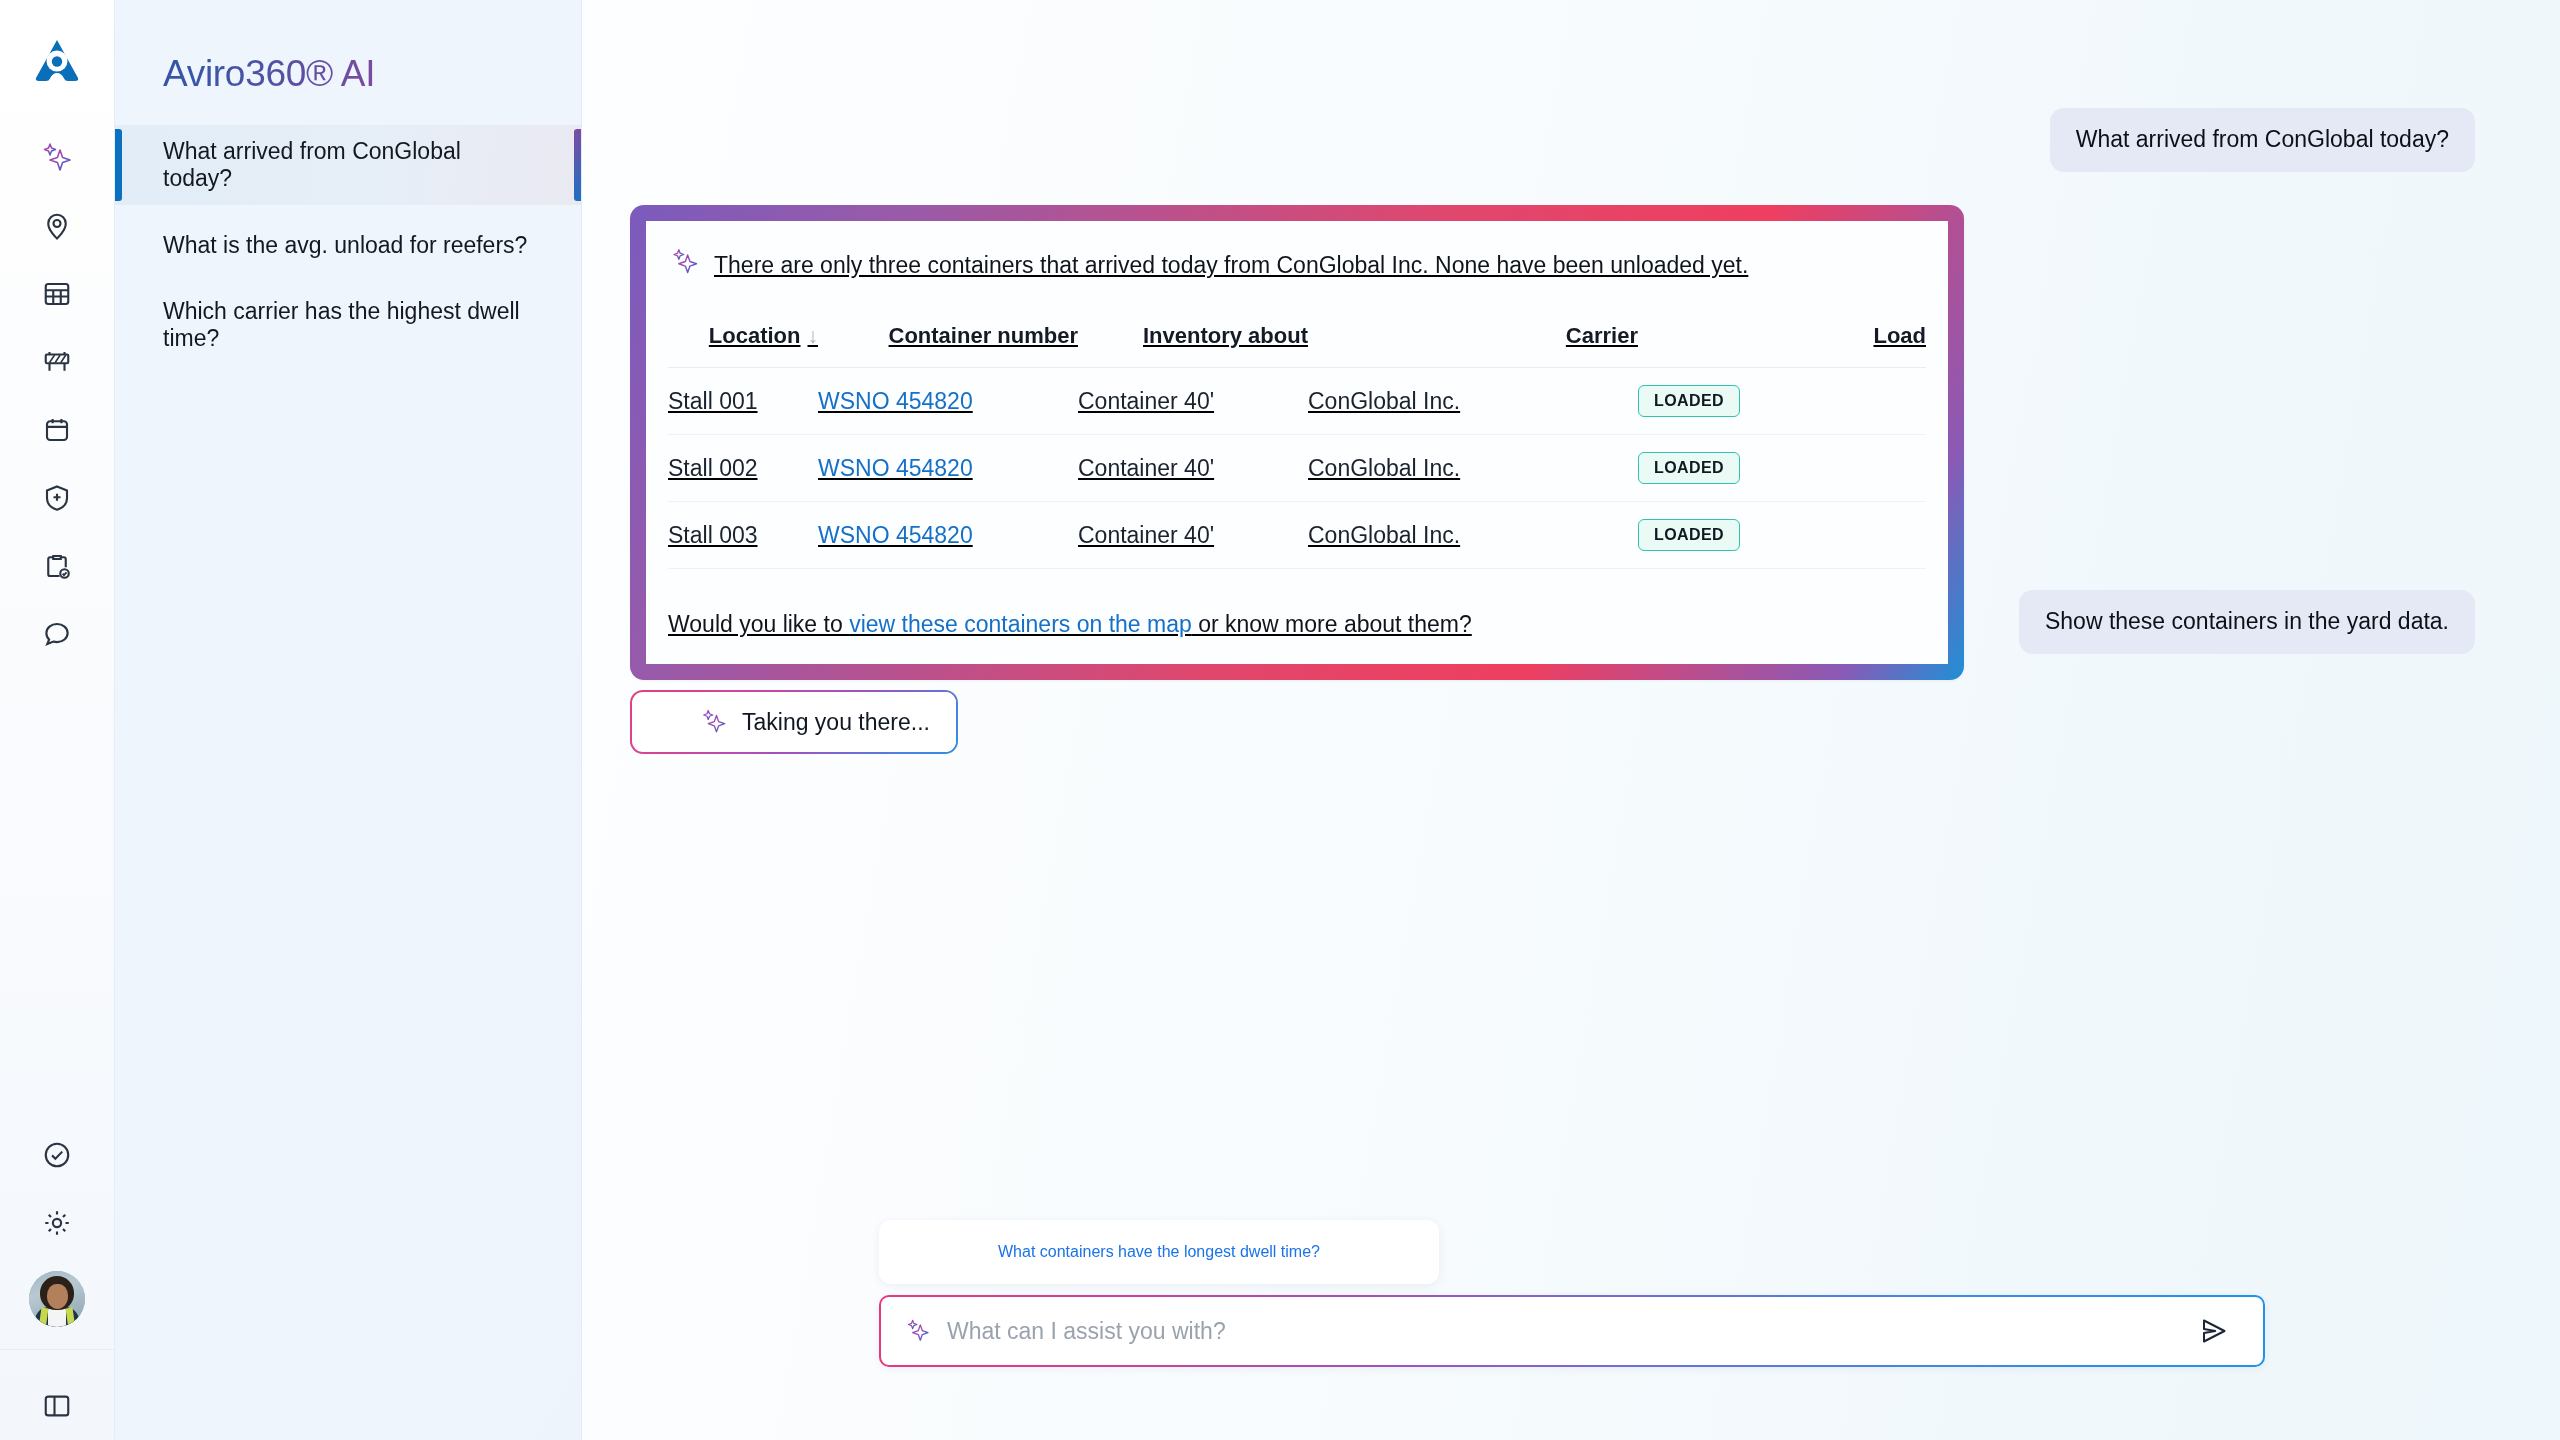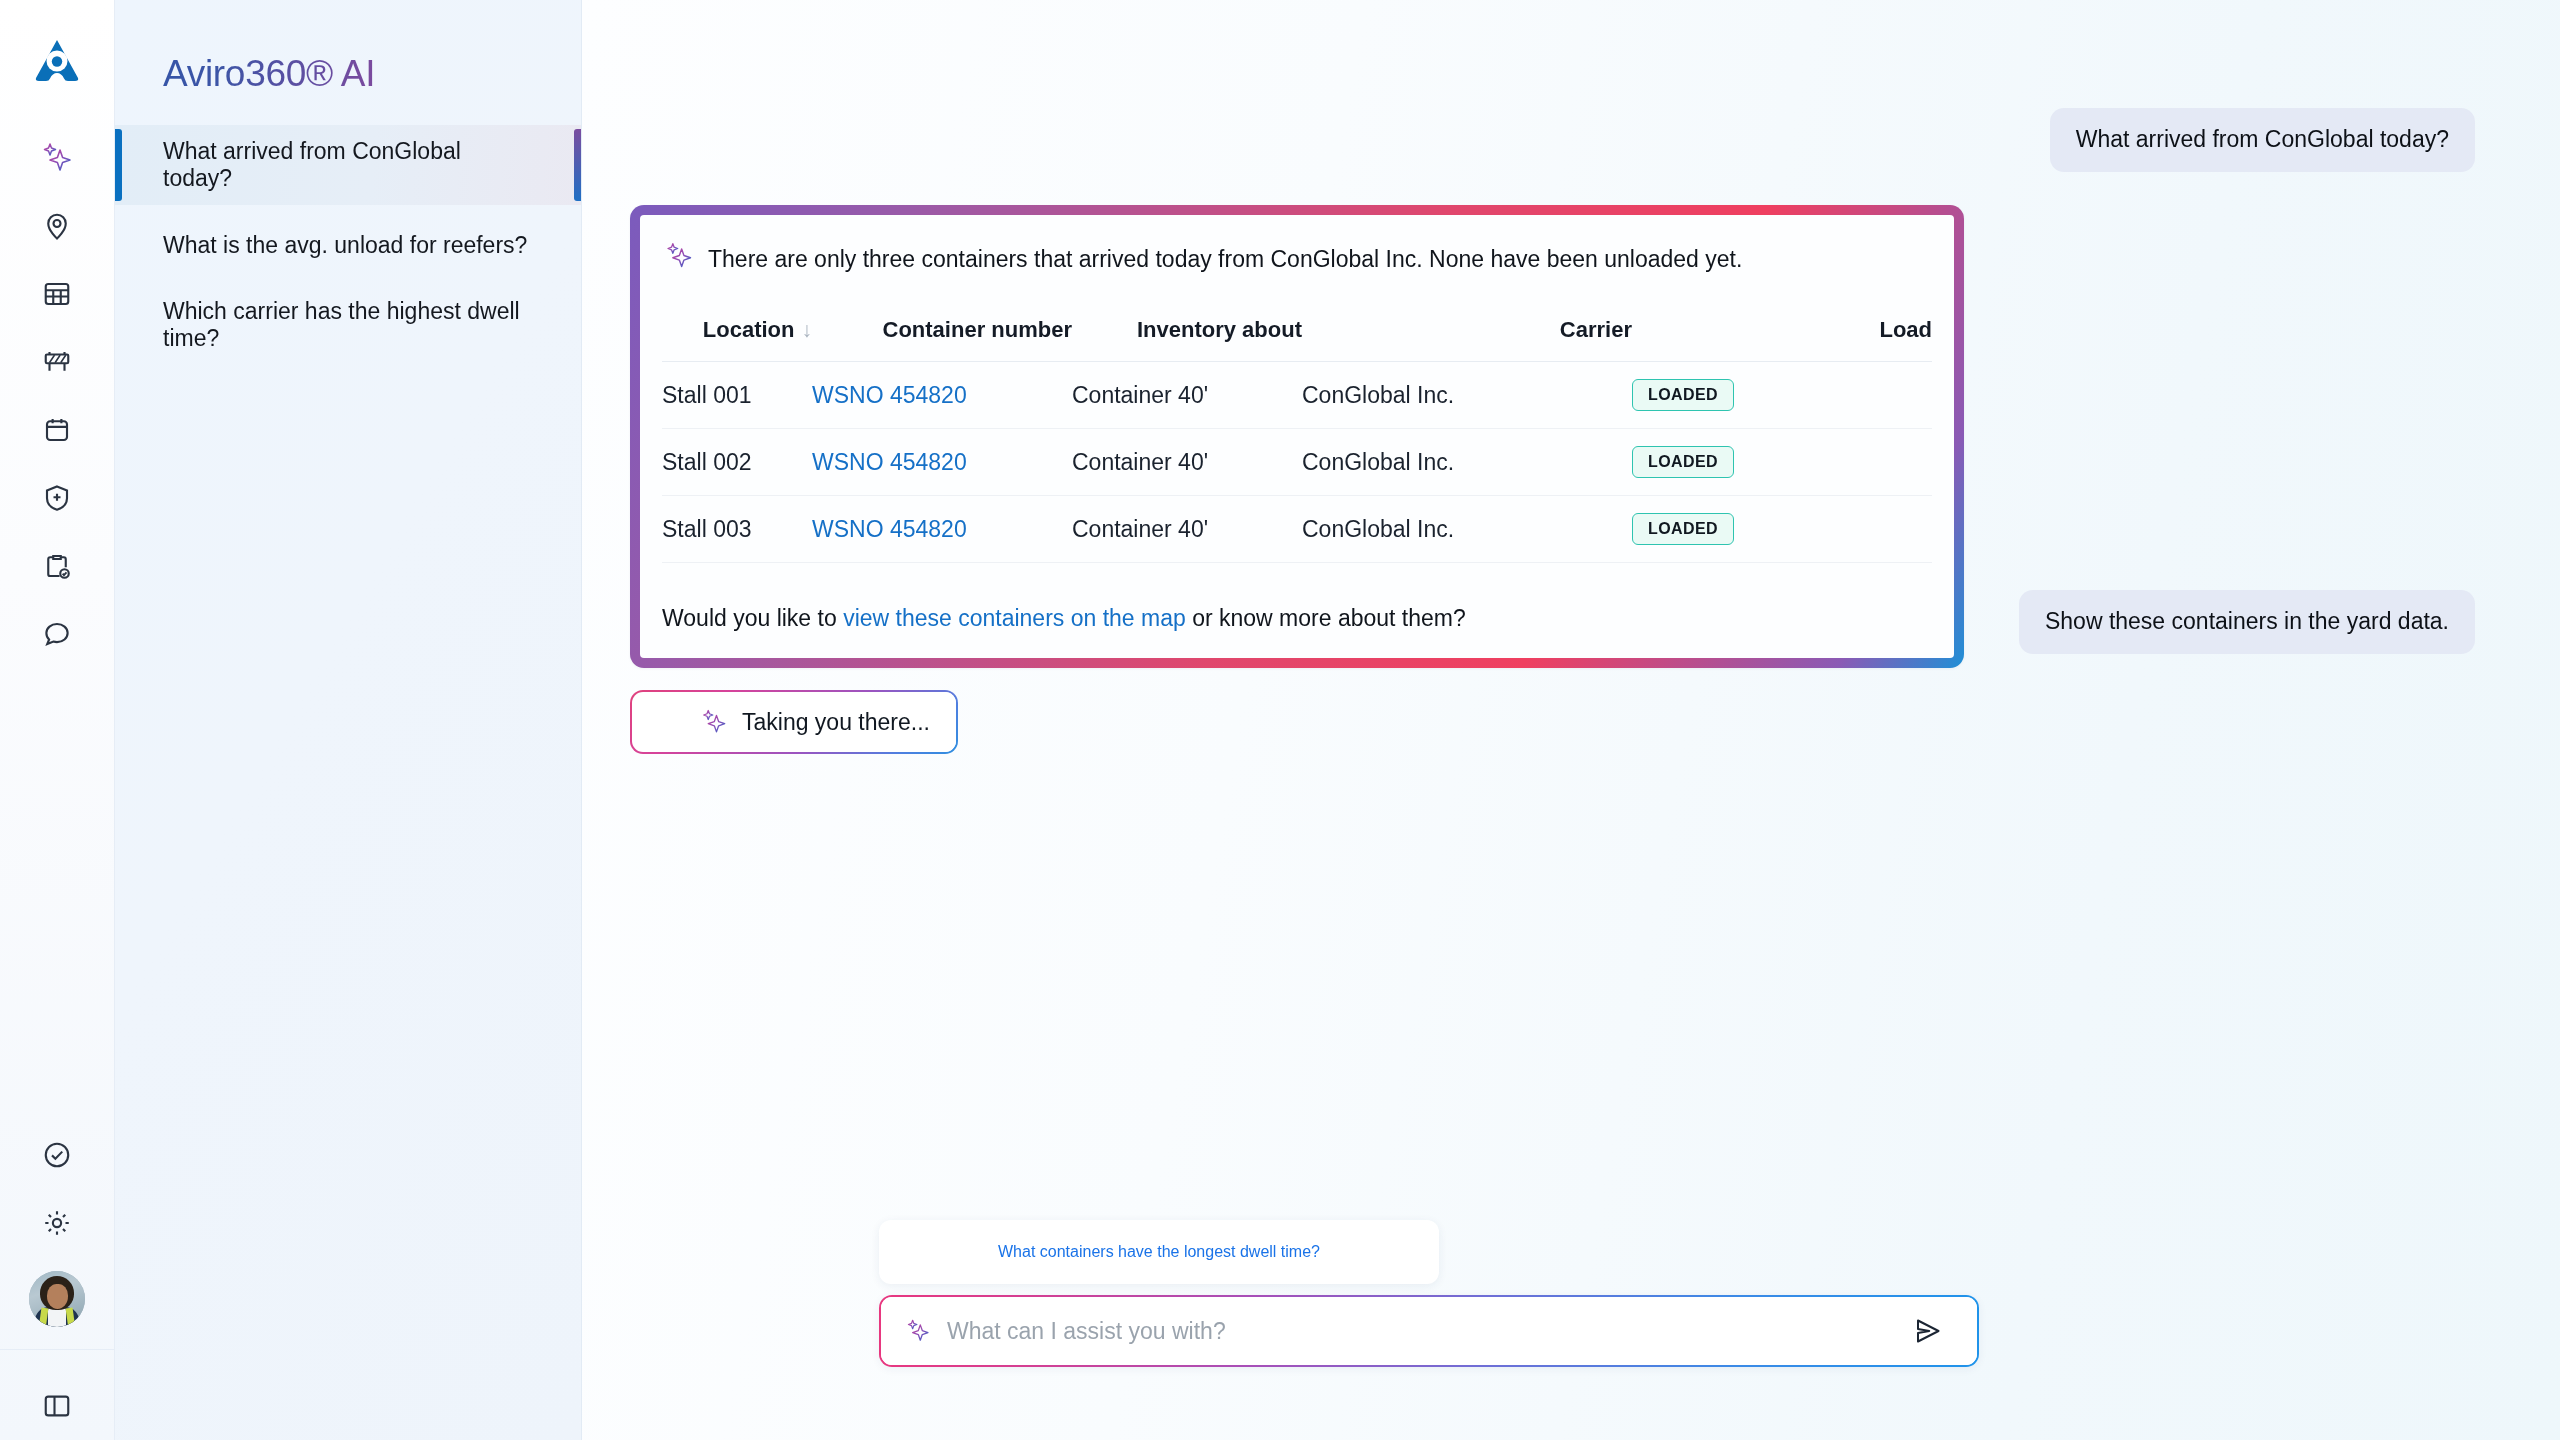--- a/index.html
+++ b/index.html
@@ -85,25 +85,26 @@
   .user-row { display: flex; justify-content: flex-end; padding-right: 85px; }
   .user-bubble {
     background: #e4e9f5; color: #0d1117; border-radius: 14px;
     padding: 17px 26px; font-size: 23px; max-width: 760px; line-height: 1.3;
   }
   .scroll-cue { position: absolute; color: #9aa6b4; font-size: 26px; }
 
   
   .ai-card {
     position: absolute; border-radius: 14px; background: #fdfeff;
-    padding: 10px;
+    padding: 16px;
     background-image: linear-gradient(#fdfeff,#fdfeff),
       linear-gradient(118deg,#7b5bbd 0%, #9a5aa8 18%, #e0476d 52%, #ef3f60 72%, #8a5ab5 92%, #1f8fd6 100%);
     background-origin: border-box; background-clip: content-box, border-box;
     box-shadow: 0 1px 3px rgba(20,40,80,0.05);
+    text-decoration: underline;
   }
   .ai-card-inner { background: #fdfeff; border-radius: 12px; padding: 26px 22px 26px 22px; }
   .ai-head { display: flex; align-items: flex-start; gap: 14px; padding: 0 0 0 2px; }
   .ai-head-text { font-size: 23px; color: #10151c; line-height: 1.35; padding-top: 3px; }
 
   table.results { width: 100%; border-collapse: collapse; margin-top: 42px; }
   table.results th {
     text-align: right; font-size: 22px; font-weight: 700; color: #141b26;
     padding: 0 0 18px 0; border-bottom: 1px solid #e7ecf2; white-space: nowrap;
   }
@@ -424,21 +425,21 @@
           </svg>
         </span>
         <span class="pill-text">Taking you there...</span>
       </div>
     </div>
 
     <div class="suggest" style="left:297px; top:1220px; width:560px; height:64px;">
       <span>What containers have the longest dwell time?</span>
     </div>
 
-    <div class="composer" style="left:297px; top:1295px; width:1100px; height:72px;">
+    <div class="composer" style="left:297px; top:1295px; width:1386px; height:72px;border-radius:10px;">
       <div class="composer-inner">
         <span>
           <svg width="26" height="26" viewBox="0 0 34 34">
             <defs>
               <linearGradient id="ig1" x1="0" y1="0" x2="1" y2="1">
                 <stop offset="0" stop-color="#c2409a"></stop>
                   <stop offset="0.5" stop-color="#8b4fb8"></stop>
                   <stop offset="1" stop-color="#2f63c7"></stop>
               </linearGradient>
             </defs>

